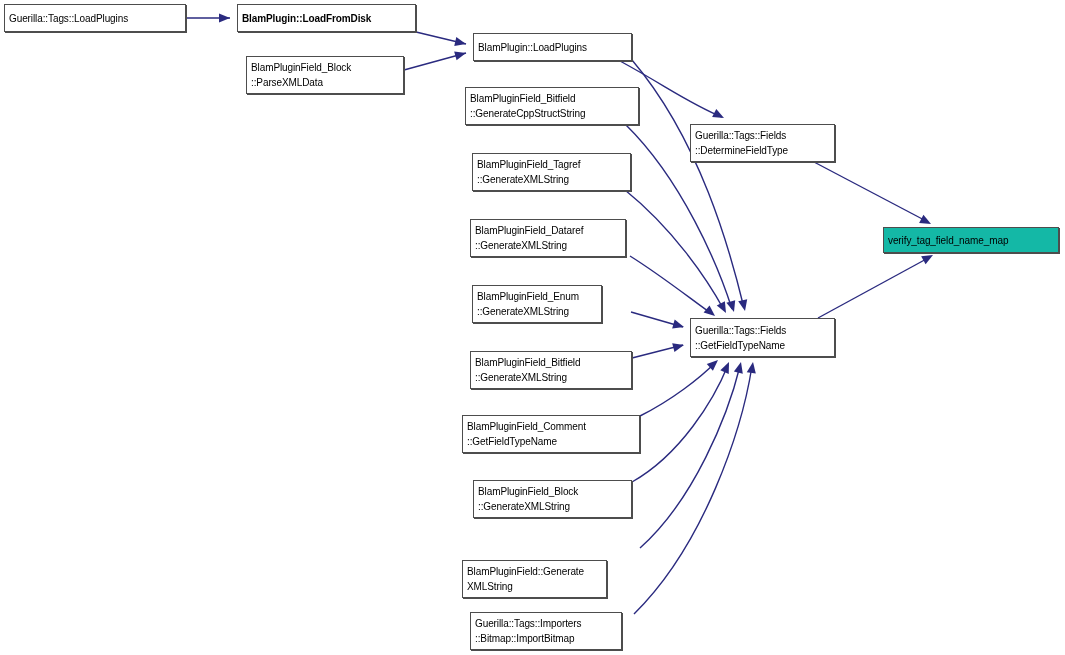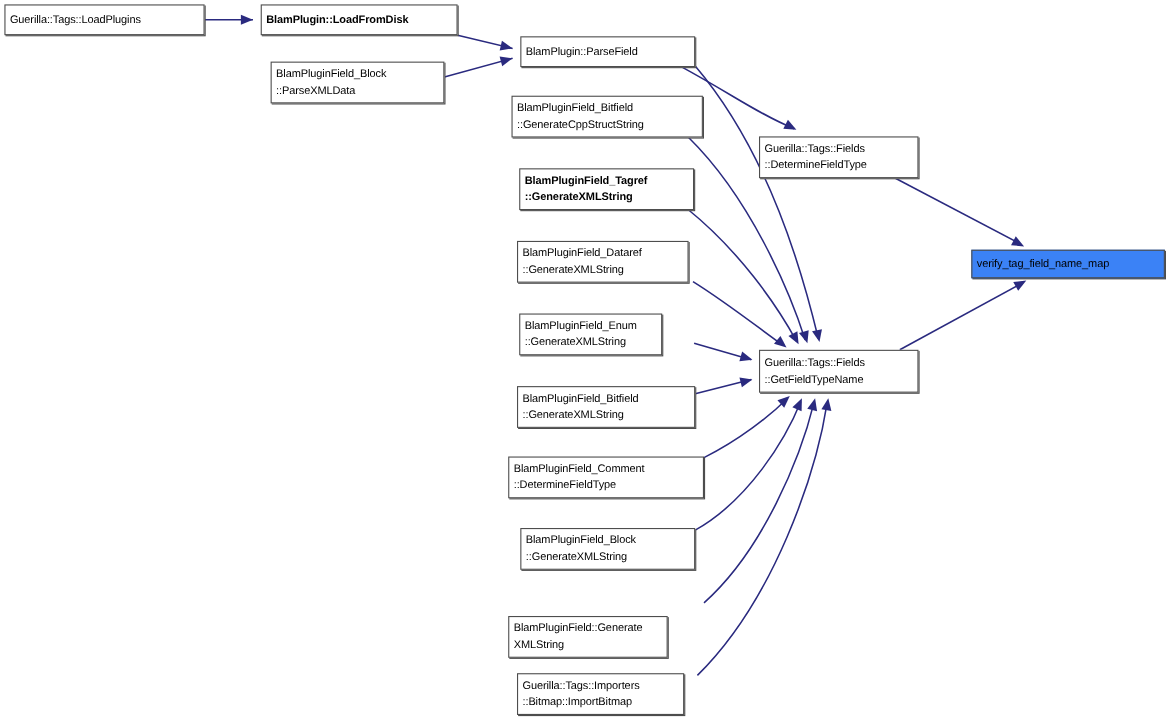--- a/index.html
+++ b/index.html
@@ -36,21 +36,21 @@
     justify-content: center;
     text-align: left;
     color: #000000;
     font-size: 10px;
     line-height: 15px;
     letter-spacing: -0.1px;
     white-space: pre-line;
     z-index: 2;
   }
   .node.highlight {
-    background: #3b82f6;
+    background: #14b8a6;
     border: 1px solid #4d4d4d;
   }
   .node .label {
     display: block;
     width: 100%;
     padding: 0 4px;
     box-sizing: border-box;
   }
 </style>
 </head>
@@ -89,33 +89,33 @@
       <path d="M 814,162 L 928,222" fill="none" stroke="#2a2a7f" stroke-width="1.4"></path>
       <polygon points="0,0 -11,-4.6 -11,4.6" fill="#2a2a7f" transform="translate(931,224) rotate(28)"></polygon>
       <path d="M 818,318 L 930,257" fill="none" stroke="#2a2a7f" stroke-width="1.4"></path>
       <polygon points="0,0 -11,-4.6 -11,4.6" fill="#2a2a7f" transform="translate(933,255) rotate(-29)"></polygon>
     </svg>
   <div id="nodes">
       <div class="node" style="left: 4px; top: 4px; width: 182px; height: 28px;"><span class="label">Guerilla::Tags::LoadPlugins</span></div>
       <div class="node" style="left: 237px; top: 4px; width: 179px; height: 28px; font-weight: bold;"><span class="label">BlamPlugin::LoadFromDisk</span></div>
       <div class="node" style="left: 246px; top: 56px; width: 158px; height: 38px;"><span class="label">BlamPluginField_Block
 ::ParseXMLData</span></div>
-      <div class="node" style="left: 473px; top: 33px; width: 159px; height: 28px;"><span class="label">BlamPlugin::ParseField</span></div>
+      <div class="node" style="left: 473px; top: 33px; width: 159px; height: 28px;"><span class="label">BlamPlugin::LoadPlugins</span></div>
       <div class="node" style="left: 465px; top: 87px; width: 174px; height: 38px;"><span class="label">BlamPluginField_Bitfield
 ::GenerateCppStructString</span></div>
-      <div class="node" style="left: 472px; top: 153px; width: 159px; height: 38px; font-weight: bold;"><span class="label">BlamPluginField_Tagref
+      <div class="node" style="left: 472px; top: 153px; width: 159px; height: 38px;"><span class="label">BlamPluginField_Tagref
 ::GenerateXMLString</span></div>
       <div class="node" style="left: 470px; top: 219px; width: 156px; height: 38px;"><span class="label">BlamPluginField_Dataref
 ::GenerateXMLString</span></div>
       <div class="node" style="left: 472px; top: 285px; width: 130px; height: 38px;"><span class="label">BlamPluginField_Enum
 ::GenerateXMLString</span></div>
       <div class="node" style="left: 470px; top: 351px; width: 162px; height: 38px;"><span class="label">BlamPluginField_Bitfield
 ::GenerateXMLString</span></div>
       <div class="node" style="left: 462px; top: 415px; width: 178px; height: 38px;"><span class="label">BlamPluginField_Comment
-::DetermineFieldType</span></div>
+::GetFieldTypeName</span></div>
       <div class="node" style="left: 473px; top: 480px; width: 159px; height: 38px;"><span class="label">BlamPluginField_Block
 ::GenerateXMLString</span></div>
       <div class="node" style="left: 462px; top: 560px; width: 145px; height: 38px;"><span class="label">BlamPluginField::Generate
 XMLString</span></div>
       <div class="node" style="left: 470px; top: 612px; width: 152px; height: 38px;"><span class="label">Guerilla::Tags::Importers
 ::Bitmap::ImportBitmap</span></div>
       <div class="node" style="left: 690px; top: 124px; width: 145px; height: 38px;"><span class="label">Guerilla::Tags::Fields
 ::DetermineFieldType</span></div>
       <div class="node" style="left: 690px; top: 318px; width: 145px; height: 39px;"><span class="label">Guerilla::Tags::Fields
 ::GetFieldTypeName</span></div>

